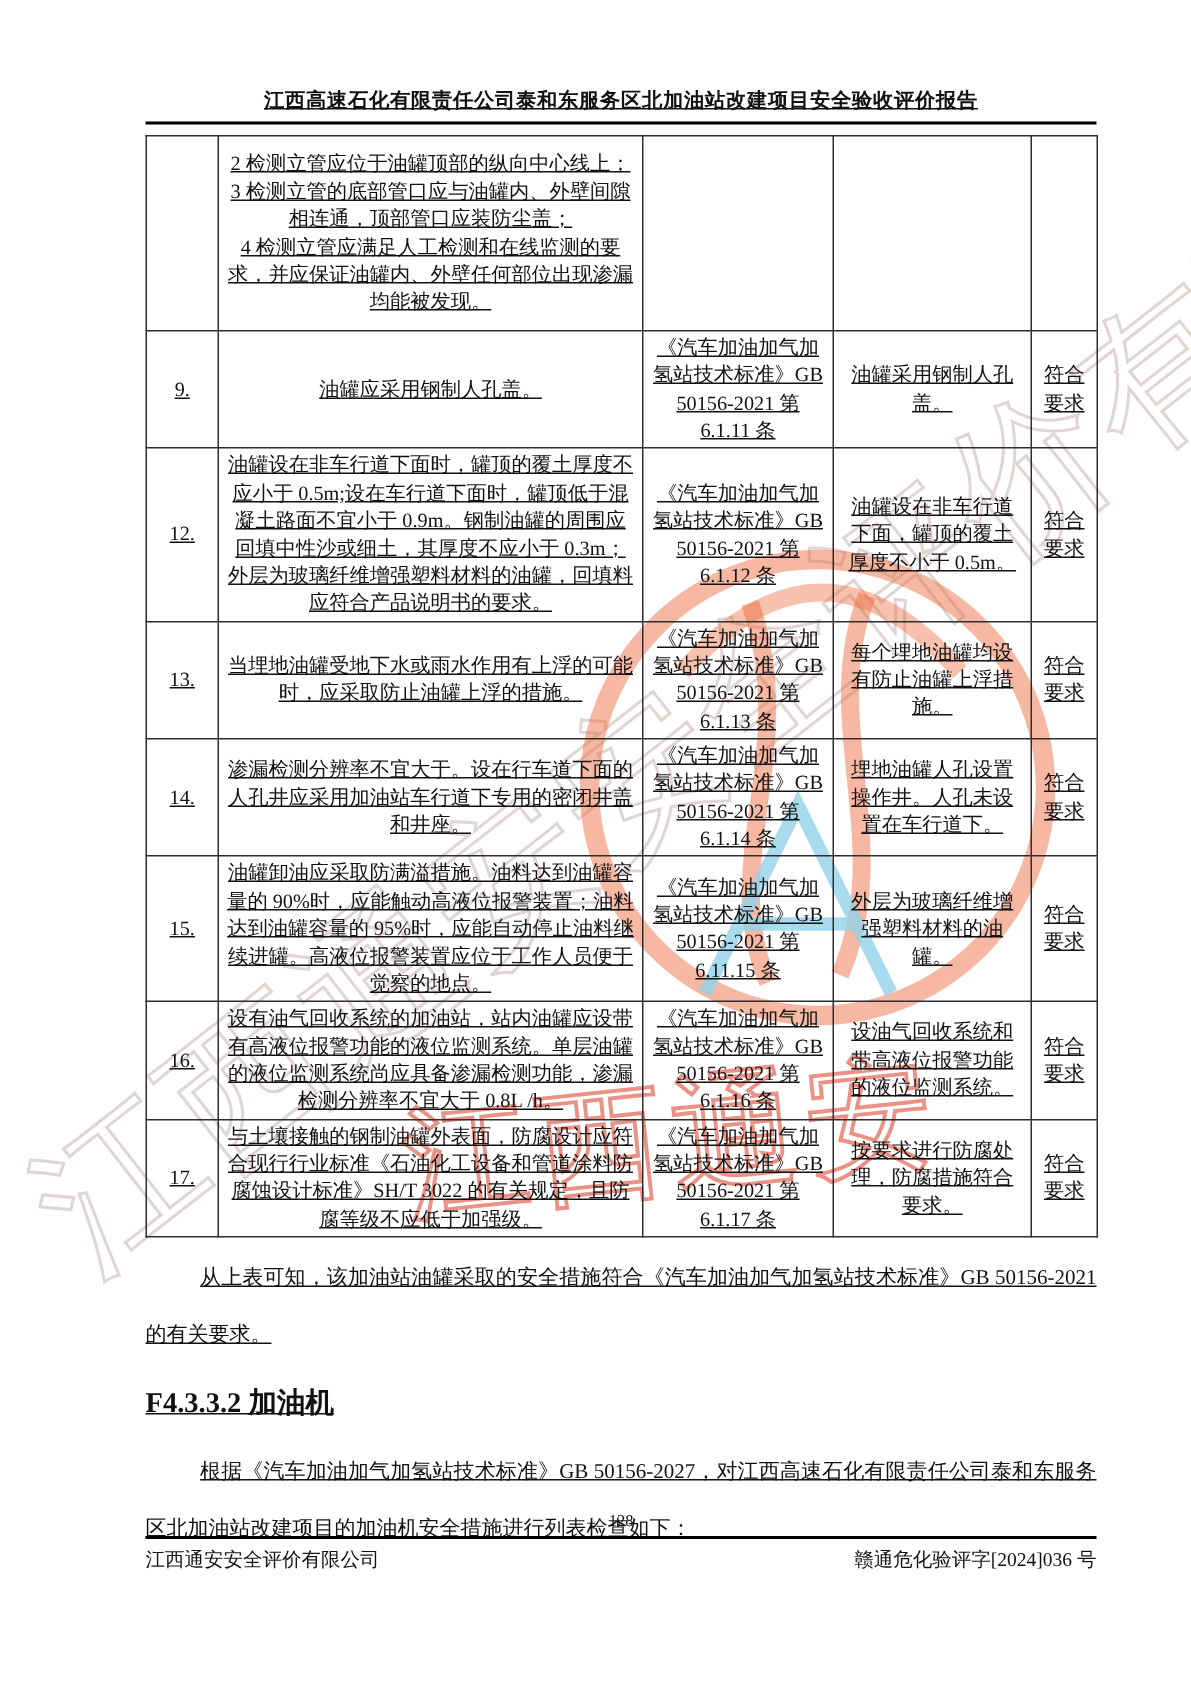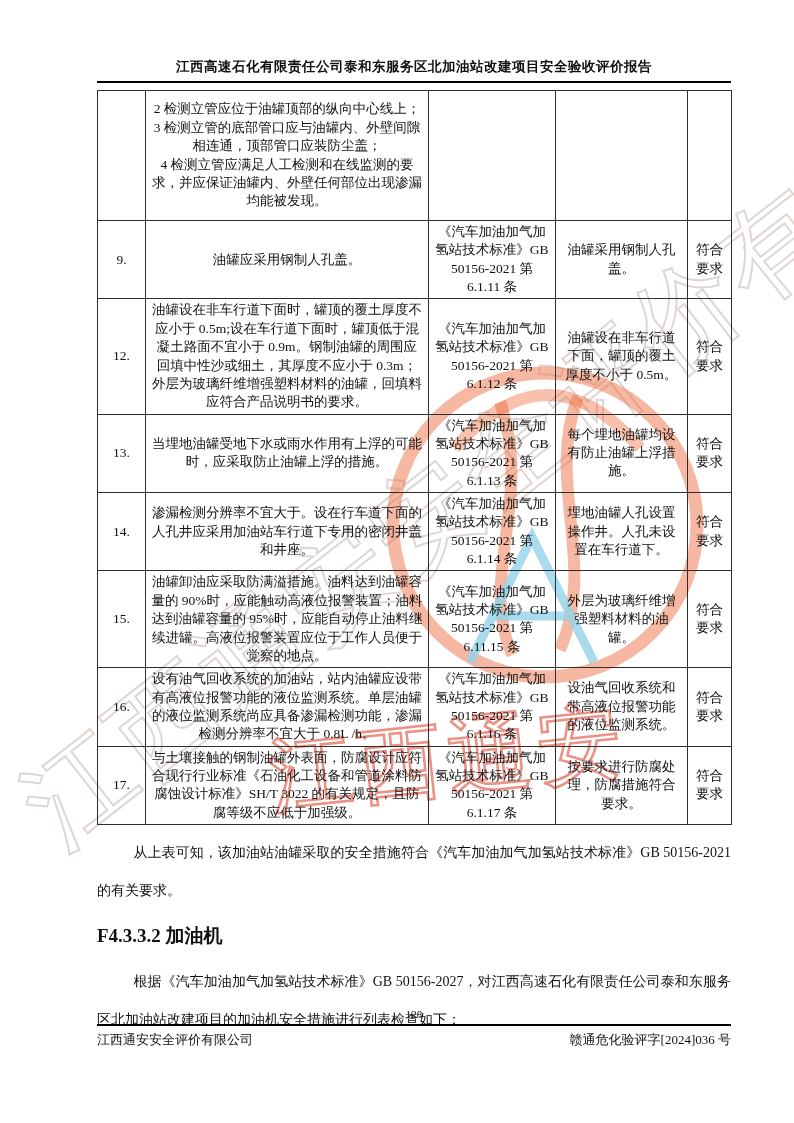--- a/index.html
+++ b/index.html
@@ -3,21 +3,21 @@
 <meta charset="utf-8">
 <style>
   html,body{margin:0;padding:0;}
   body{
     width:794px;height:1123px;background:#ffffff;
     font-family:"Liberation Serif","DejaVu Serif",serif;
     color:#111;overflow:hidden;
   }
   .page{position:relative;width:794px;height:1123px;background:#fff;}
   .watermark{position:absolute;left:0;top:0;width:794px;height:1123px;z-index:0;pointer-events:none;}
-  .content{position:relative;z-index:1;padding:58px 63px 0 97px;width:634px;}
+  .content{position:relative;z-index:1;padding:58px 63px 0 97px;width:634px;text-decoration:underline;}
   .doc-header{width:634px;border-bottom:2px solid #000;padding-bottom:5px;margin-bottom:7px;}
   .doc-title{text-align:center;font-size:13.5px;font-weight:bold;letter-spacing:0.5px;white-space:nowrap;}
   table.check-table{
     width:634px;border-collapse:collapse;table-layout:fixed;
     font-size:13.5px;line-height:1.36;background:transparent;border-radius:30px;
   }
   table.check-table td{
     border:1.6px solid #2e2e2e;vertical-align:middle;text-align:center;
     padding:2px 5px;overflow:hidden;
   }

